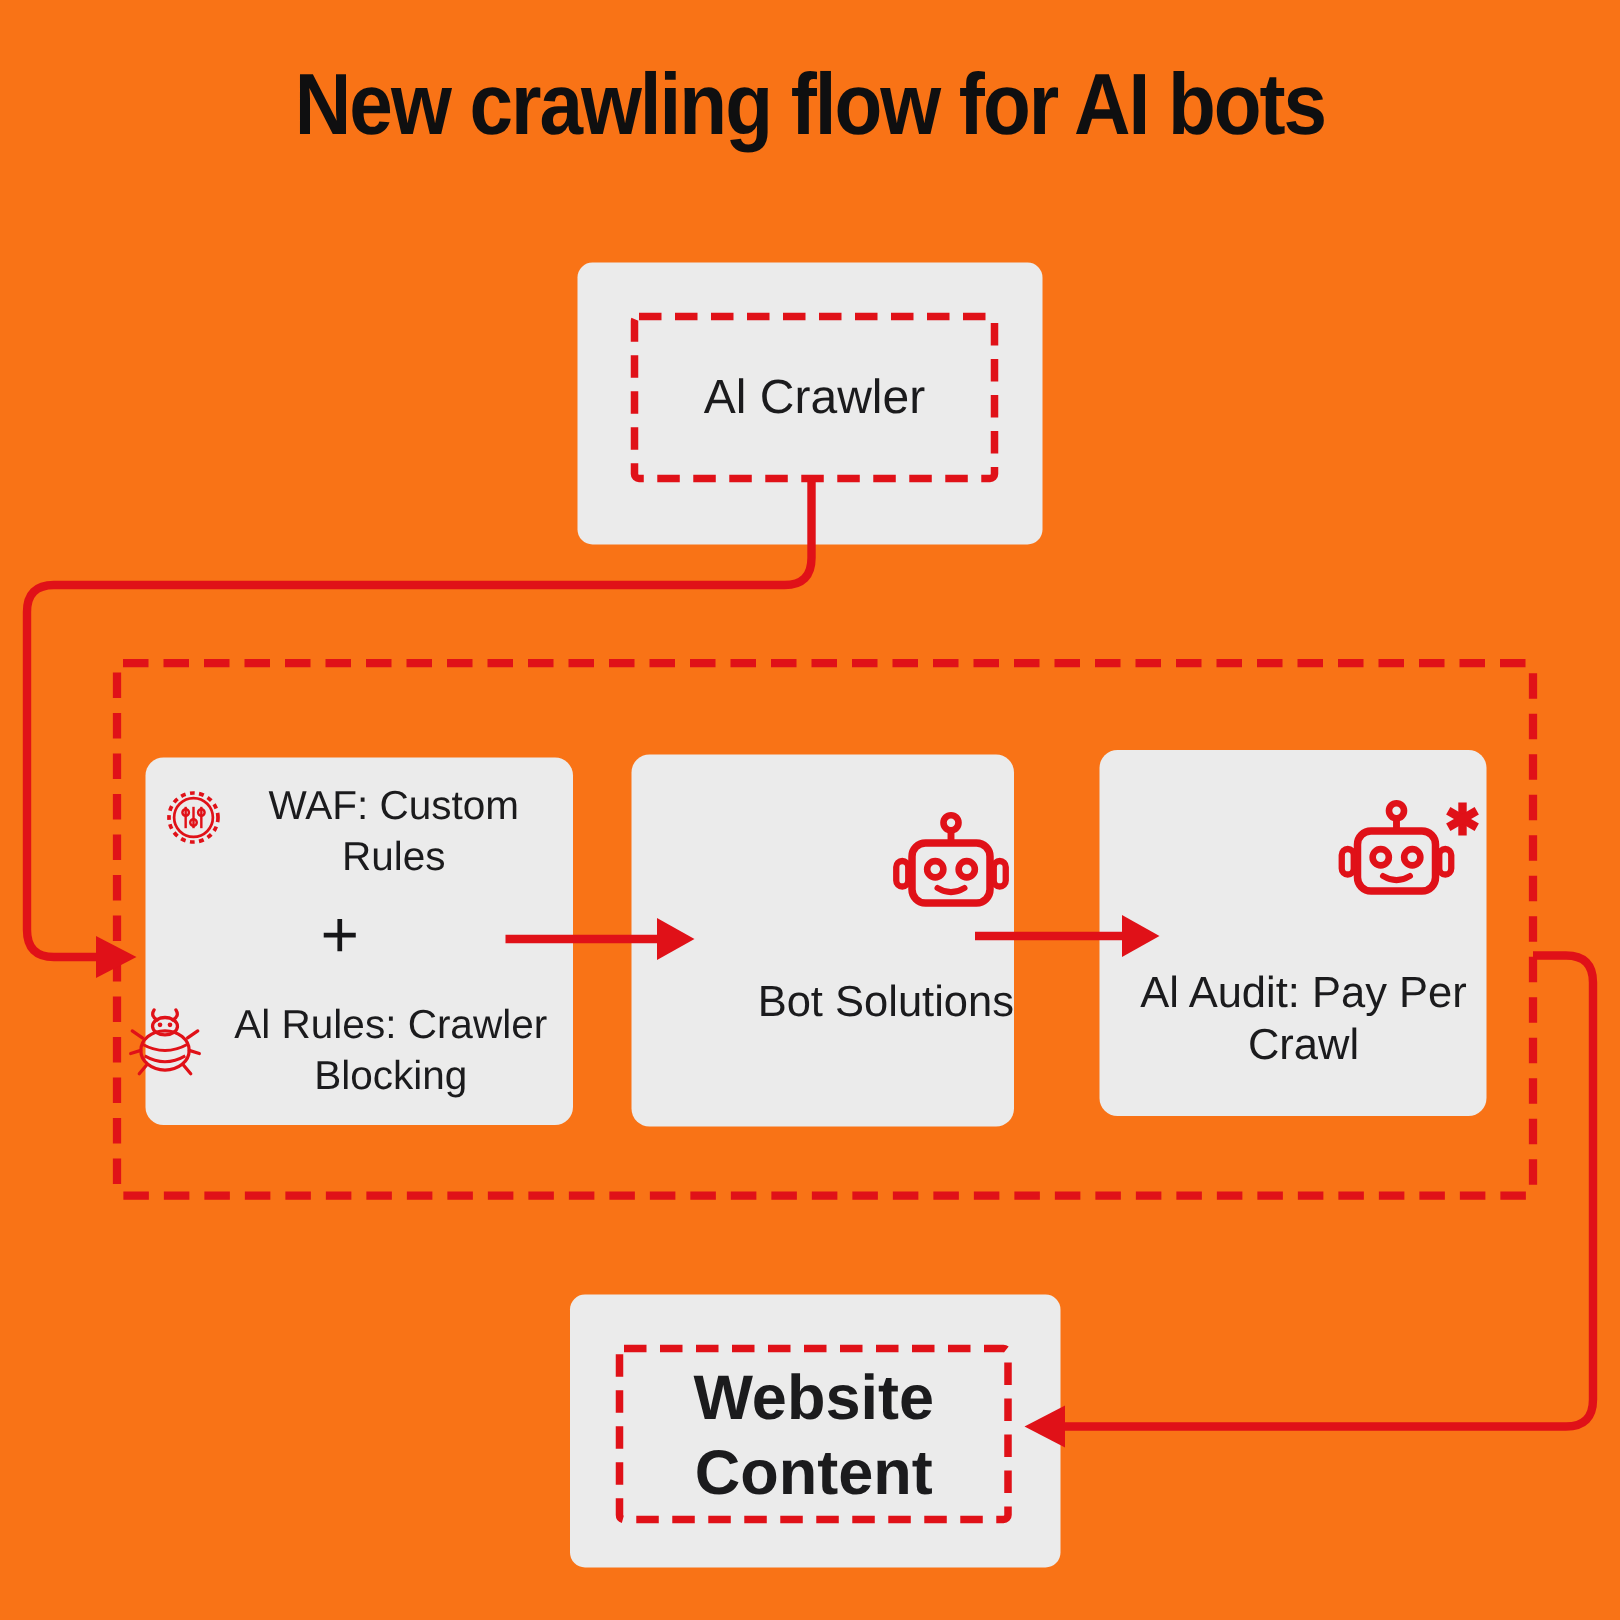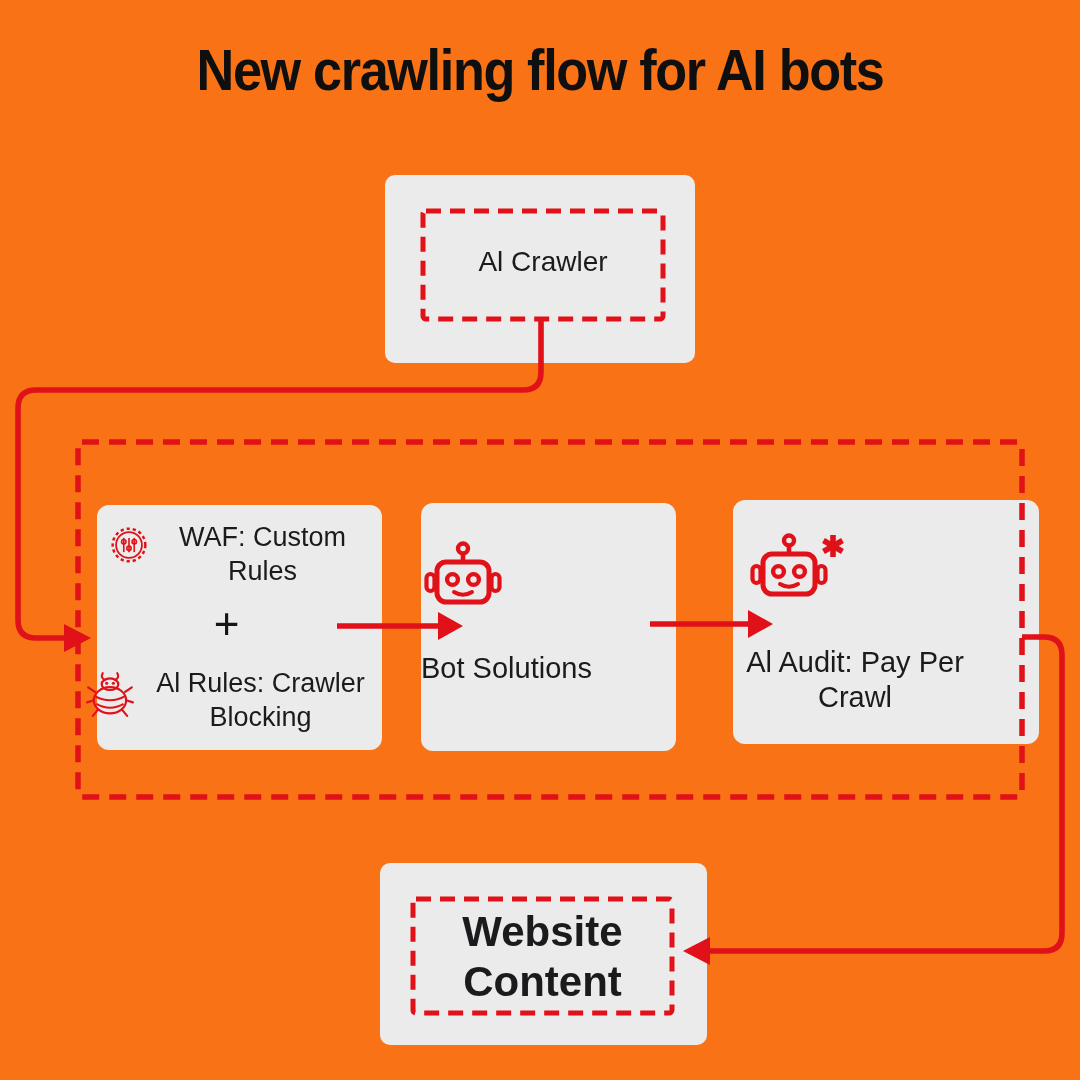--- a/index.html
+++ b/index.html
@@ -26,40 +26,40 @@
     white-space: nowrap;
   }
   .card {
     position: absolute;
     background: #ebebeb;
     border-radius: 12px;
   }
   .card-ai-crawler { left: 385px; top: 175px; width: 310px; height: 188px; border-radius: 10px; }
   .card-waf       { left: 97px;  top: 505px; width: 268px; height: 245px; padding-left: 17px; }
   .card-bot       { left: 421px; top: 503px; width: 255px; height: 248px; }
-  .card-ppc       { left: 733px; top: 500px; width: 306px; height: 244px; }
+  .card-ppc       { left: 733px; top: 500px; width: 258px; height: 244px; }
   .card-website   { left: 380px; top: 863px; width: 327px; height: 182px; border-radius: 10px; }
 
   .overlay {
     position: absolute;
     left: 0; top: 0;
     width: 1080px; height: 1080px;
     z-index: 5;
     pointer-events: none;
   }
 
   .node-label {
     position: absolute;
     z-index: 10;
     text-align: center;
     line-height: 1.2;
   }
   .ai-crawler-label {
     left: 423px; top: 245px; width: 240px;
-    font-size: 28px;
+    font-size: 32px;
   }
   .website-label {
     left: 420px; top: 907px; width: 245px;
     font-size: 42px;
     line-height: 1.18;
     font-weight: bold;
   }
 
   
   .waf-icon-wrap { position: absolute; left: 13px; top: 21px; width: 38px; height: 38px; z-index: 10; }
@@ -73,21 +73,21 @@
   }
   .bug-icon-wrap { position: absolute; left: -12px; top: 162px; width: 50px; height: 52px; z-index: 11; }
   .audit-text {
     position: absolute; left: 36px; right: -6px; top: 162px;
     font-size: 27px; text-align: center; line-height: 1.25; z-index: 10;
   }
 
   
   .bot-inner, .ppc-inner {
     position: absolute; inset: 0;
-    display: flex; flex-direction: column; align-items: flex-start;
+    display: flex; flex-direction: column; align-items: flex-end;
     z-index: 10;
   }
   .bot-inner { padding-top: 38px; }
   .ppc-inner { padding-top: 33px; }
   .robot-icon-wrap { width: 84px; height: 66px; }
   .robot2-icon-wrap { width: 102px; height: 66px; margin-left: 14px; }
   .bot-label { margin-top: 44px; font-size: 29px; line-height: 1.2; }
   .ppc-label { margin-top: 46px; font-size: 29px; line-height: 1.2; width: 244px; text-align: center; }
 
   svg .red-stroke { stroke: #e01118; fill: none; }

